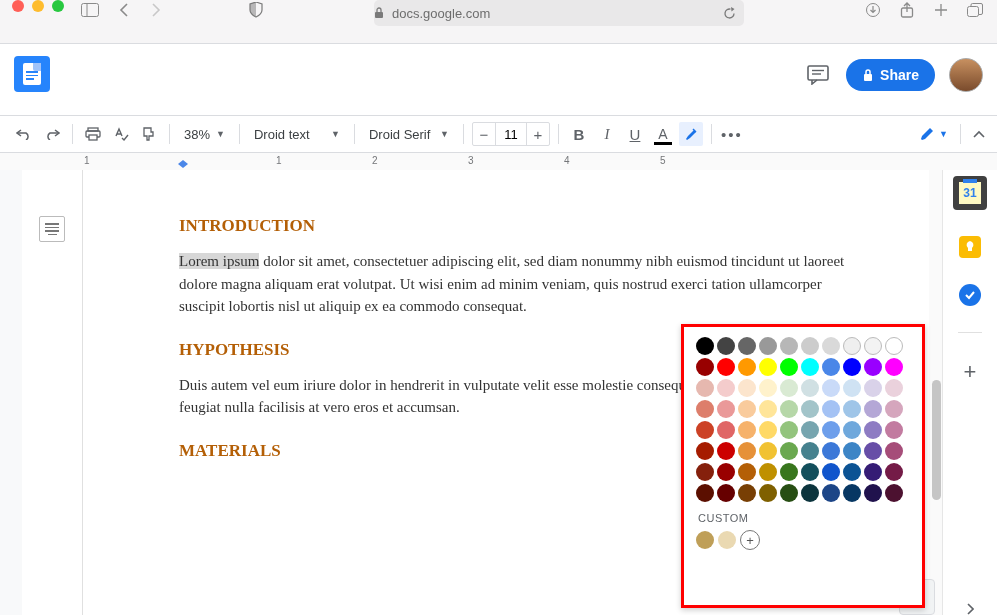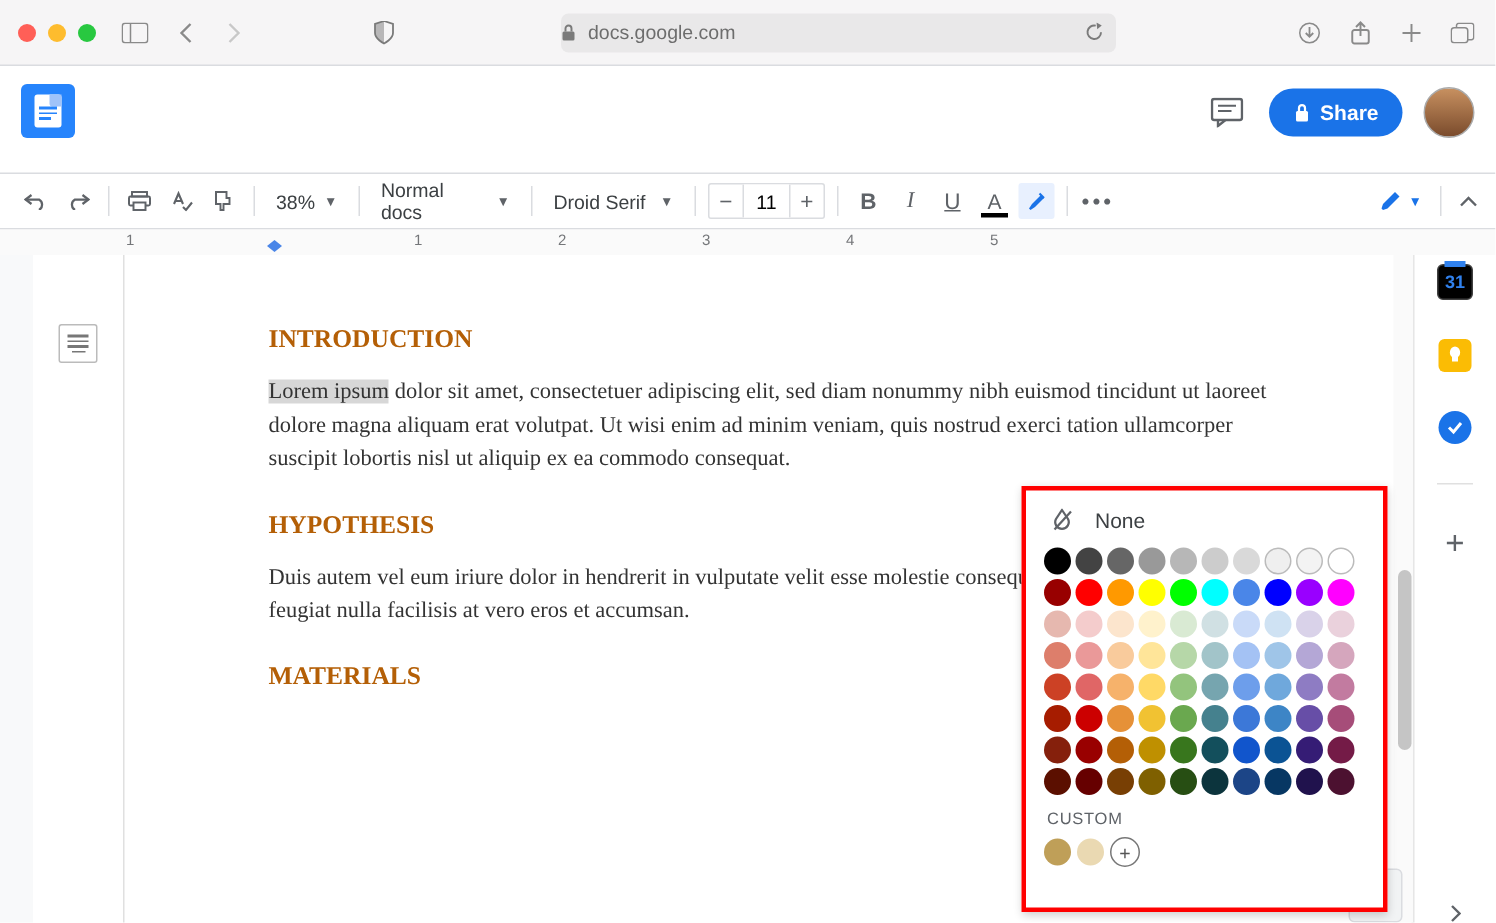--- a/index.html
+++ b/index.html
@@ -12,21 +12,20 @@
     overflow: hidden;
     color: #3c4043;
     font-size: 13px;
   }
   
   .browser-bar {
     height: 43px;
     background: #f6f5f6;
     border-bottom: 1px solid #dadce0;
     display: flex;
-    align-items: center;
     padding: 0 12px;
     gap: 8px;
   }
   .traffic-lights { display: flex; gap: 8px; margin-right: 8px;}
   .tl { width:12px; height:12px; border-radius:50%; }
   .tl.red{background:#ff5f57;} .tl.yellow{background:#febc2e;} .tl.green{background:#28c840;}
   .browser-icon {
     width:20px; height:20px; display:flex; align-items:center; justify-content:center;
     color:#6d6d6d; fill:#6d6d6d;
   }
@@ -100,21 +99,21 @@
   .page { flex:1; background:#fff; border:1px solid #e0e0e0; border-top:none; margin-right:0; padding:46px 90px 10px 96px;}
   .page h2 { color:#b45f06; font-weight:bold; font-size:17px; margin:0 0 14px 0; font-family:Georgia, 'Droid Serif', serif;}
   .page p {  font-family:Georgia, 'Droid Serif', serif;  font-size:15px; color:#333; line-height:1.5; margin:0 0 22px 0;}
   .page ol { font-family:Georgia, 'Droid Serif', serif; font-size:15px; color:#333; padding-left:40px; margin-top:0;}
   .page ol li{ padding-left:8px;}
   .highlight-sel { background:#d7d7d7;}
   .sec { margin-bottom:8px;}
 
   .right-sidebar { width:54px; border-left:1px solid #e6e6e6; display:flex; flex-direction:column; align-items:center; padding-top:6px; gap:26px; position:relative;}
   .side-app { width:22px; height:22px; border-radius:4px; display:flex; align-items:center; justify-content:center; color:#fff; font-size:12px; font-weight:bold;}
-  .ico-cal { background:#000000; border:1px solid #404040; color:#3081ed; position:relative;}
+  .ico-cal { background:#fef9c3; border:6px solid #404040; color:#3081ed; position:relative;}
   .ico-cal::before{content:""; position:absolute; top:-3px; left:4px; right:4px; height:4px; background:#3081ed;}
   .ico-keep { background:#fbbc04;}
   .ico-tasks { background:#1a73e8; border-radius:50%;}
   .side-plus { color:#5f6368; font-size:22px;}
   .side-expand { position:absolute; bottom:10px; color:#5f6368;}
 
   .scrollbar-track { position:absolute; right:54px; top:0; bottom:0; width:14px; background:#fafafa;}
   .scrollbar-thumb { position:absolute; right:2px; width:9px; top:210px; height:120px; background:#c5c5c5; border-radius:5px;}
 
   .explore-fab{
@@ -275,21 +274,21 @@
         <path d="M3 2 H10 V6 H12 V10 H8 V14 H6 V10 H3 Z" fill="none" stroke="#5f6368" stroke-width="1.3"></path>
       </svg>
     </div>
   <div class="tb-sep"></div>
   <div class="tb-dropdown">
       <span>38%</span>
       <span class="tb-caret">▼</span>
     </div>
   <div class="tb-sep"></div>
   <div class="tb-dropdown" style="width:86px;">
-      <span>Normal docs</span>
+      <span>Droid text</span>
       <span class="tb-caret" style="margin-left:auto;">▼</span>
     </div>
   <div class="tb-sep"></div>
   <div class="tb-dropdown" style="width:80px;">
       <span>Droid Serif</span>
       <span class="tb-caret" style="margin-left:auto;">▼</span>
     </div>
   <div class="tb-sep"></div>
   <div class="font-size-box">
     <button>−</button>
@@ -401,29 +400,20 @@
       </div>
   </div>
 
   <div class="explore-fab">
     <svg width="18" height="18" viewBox="0 0 18 18">
         <path d="M9 1 L11 7 L17 9 L11 11 L9 17 L7 11 L1 9 L7 7 Z" fill="#5f6368"></path>
       </svg>
   </div>
 
   <div class="popup">
-    <div class="popup-row-none">
-      <span>
-          <svg width="16" height="16" viewBox="0 0 16 16">
-            <path d="M8 1 L12 7 A4.5 4.5 0 1 1 4 7 Z" fill="none" stroke="#5f6368" stroke-width="1.5"></path>
-            <line x1="3" y1="14" x2="14" y2="2" stroke="#5f6368" stroke-width="1.5"></line>
-          </svg>
-        </span>
-      <span>None</span>
-    </div>
     <div class="swatch-grid" id="swatch-grid">
         <div class="swatch" style="background: rgb(0, 0, 0);"></div>
         <div class="swatch" style="background: rgb(67, 67, 67);"></div>
         <div class="swatch" style="background: rgb(102, 102, 102);"></div>
         <div class="swatch" style="background: rgb(153, 153, 153);"></div>
         <div class="swatch" style="background: rgb(183, 183, 183);"></div>
         <div class="swatch" style="background: rgb(204, 204, 204);"></div>
         <div class="swatch" style="background: rgb(217, 217, 217);"></div>
         <div class="swatch outlined" style="background: rgb(239, 239, 239);"></div>
         <div class="swatch outlined" style="background: rgb(243, 243, 243);"></div>

